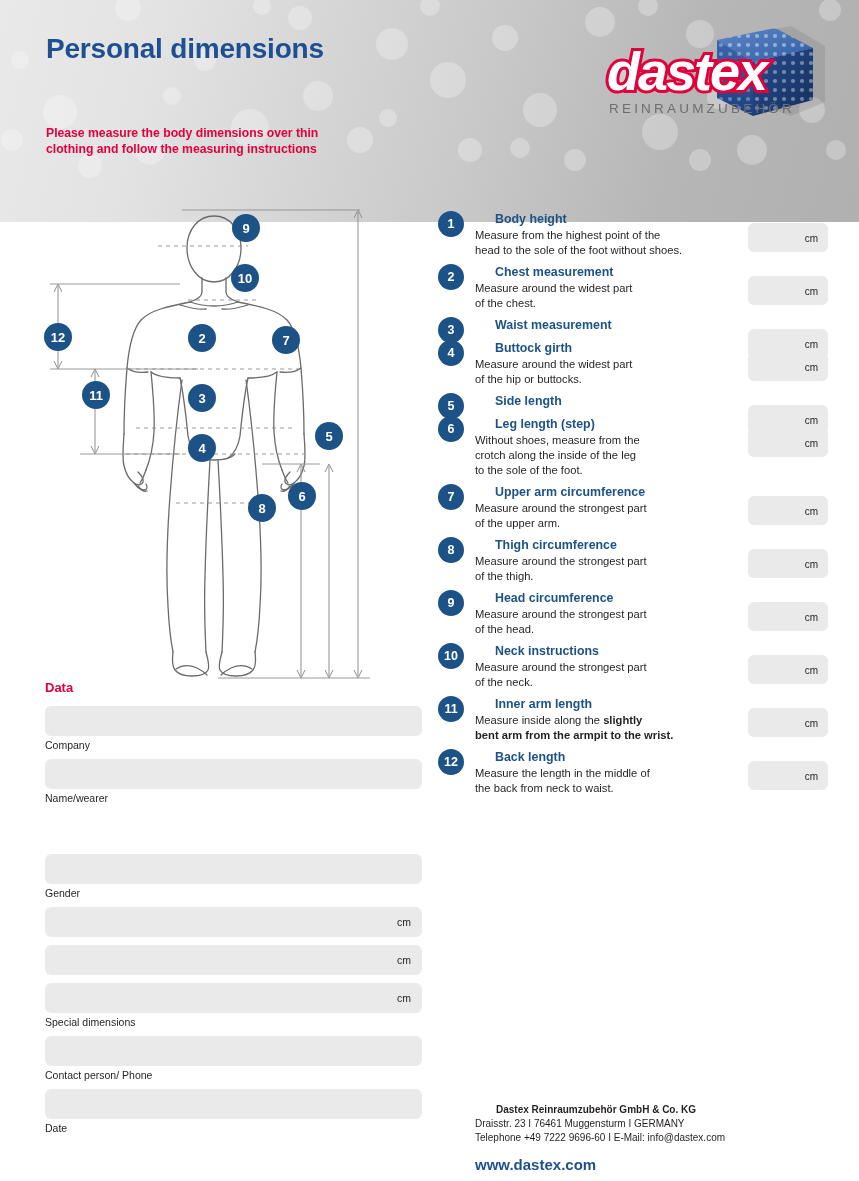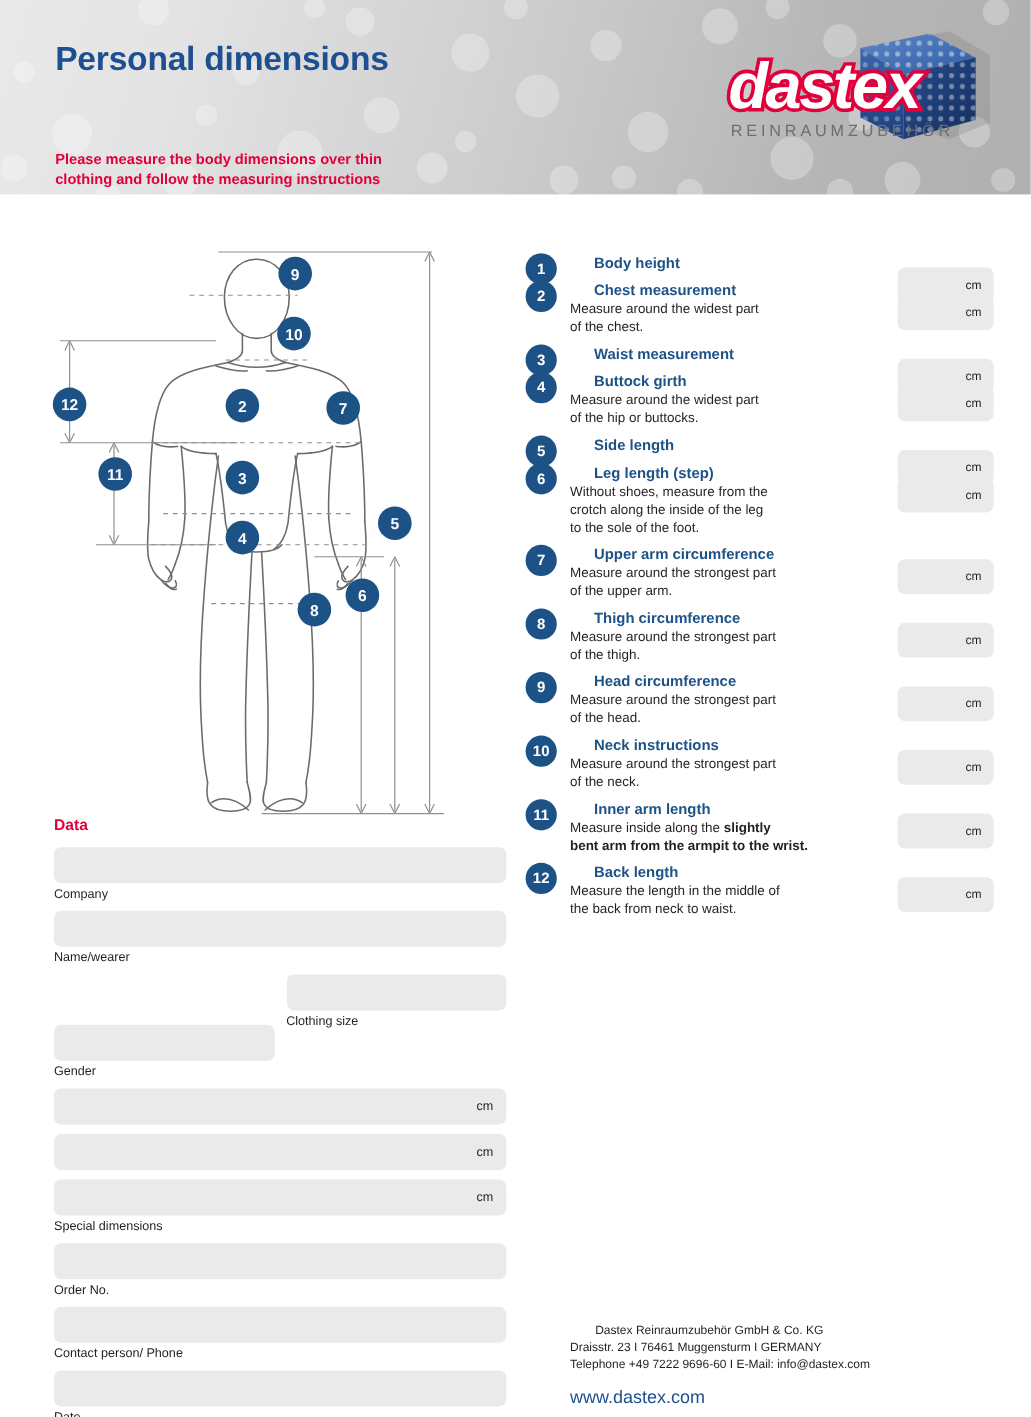--- a/index.html
+++ b/index.html
@@ -7,21 +7,21 @@
   body {
     font-family: "Liberation Sans", sans-serif;
     background: #ffffff;
     color: #231f20;
     position: relative;
     overflow: hidden;
   }
 
   
   #header {
-    position: absolute; left: 0; top: 0; width: 859px; height: 162px;
+    position: absolute; left: 0; top: 0; width: 859px; height: 222px;
     background: linear-gradient(105deg, #e9e9e9 0%, #e3e3e3 18%, #c9c9c9 55%, #b6b6b6 78%, #b0b0b0 100%);
     overflow: hidden;
   }
   #header-dots { position: absolute; inset: 0; }
   #header-dots span {
     position: absolute; border-radius: 50%;
     background: rgba(255,255,255,0.28);
   }
   #title {
     position: absolute; left: 46px; top: 33px;
@@ -87,24 +87,24 @@
     position: absolute; right: 0; top: 12px;
     width: 80px; height: 29px; background: #eaeaea; border-radius: 6px;
   }
   .measure-input .unit {
     position: absolute; right: 10px; top: 50%; transform: translateY(-50%);
     font-size: 10px; color: #231f20;
   }
 
   
   #footer { position: absolute; left: 475px; top: 1103px; width: 380px; }
-  #footer-company { font-size: 10px; font-weight: normal; color: #231f20; line-height: 14px; padding-left: 21px; }
+  #footer-company { font-size: 10px; font-weight: bold; color: #231f20; line-height: 14px; padding-left: 21px; }
   #footer-line { font-size: 10px; color: #231f20; line-height: 14px; }
   #footer-web {
-    font-size: 15px; font-weight: normal; color: #1d4f91; margin-top: 11px;
+    font-size: 15px; font-weight: bold; color: #1d4f91; margin-top: 11px;
   }
 </style>
 </head>
 <body>
 
 <div id="header">
   <div id="header-dots">
       <span style="left: 43px; top: 95px; width: 34px; height: 34px;"></span>
       <span style="left: 115px; top: -5px; width: 26px; height: 26px;"></span>
       <span style="left: 135px; top: 135px; width: 30px; height: 30px;"></span>
@@ -351,26 +351,20 @@
         <div class="field-box"></div>
         <div class="field-label">Name/wearer</div>
       </div>
       <div class="field-row">
         <div>
           <div style="width: 100%; margin-top: 42px;">
             <div class="field-box"></div>
             <div class="field-label">Gender</div>
           </div>
         </div>
-        <div>
-          <div style="width: 100%;">
-            <div class="field-box"></div>
-            <div class="field-label">Clothing size</div>
-          </div>
-        </div>
       </div>
       <div style="width: 100%;">
         <div class="field-box">
           <span class="unit">cm</span>
         </div>
         <div class="field-label" style="height: 8px; margin-top: 0px; margin-bottom: 0px;"></div>
       </div>
       <div style="width: 100%;">
         <div class="field-box">
           <span class="unit">cm</span>
@@ -378,38 +372,36 @@
         <div class="field-label" style="height: 8px; margin-top: 0px; margin-bottom: 0px;"></div>
       </div>
       <div style="width: 100%;">
         <div class="field-box">
           <span class="unit">cm</span>
         </div>
         <div class="field-label">Special dimensions</div>
       </div>
       <div style="width: 100%;">
         <div class="field-box"></div>
-        <div class="field-label">Order No.</div>
-      </div>
-      <div style="width: 100%;">
-        <div class="field-box"></div>
         <div class="field-label">Contact person/ Phone</div>
       </div>
       <div style="width: 100%;">
         <div class="field-box"></div>
         <div class="field-label">Date</div>
       </div>
     </div>
 </div>
 
 <div id="measure-list">
     <div class="measure-item">
       <div class="badge">1</div>
       <div class="measure-text">
         <div class="measure-title">Body height</div>
+        <div class="measure-desc">Measure from the highest point of the
+head to the sole of the foot without shoes.</div>
       </div>
       <div class="measure-input">
         <span class="unit">cm</span>
       </div>
     </div>
     <div class="measure-item">
       <div class="badge">2</div>
       <div class="measure-text">
         <div class="measure-title">Chest measurement</div>
         <div class="measure-desc">Measure around the widest part

